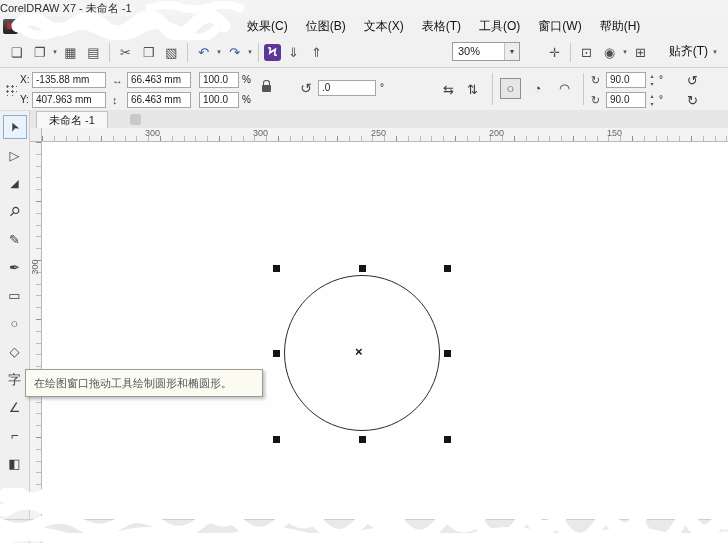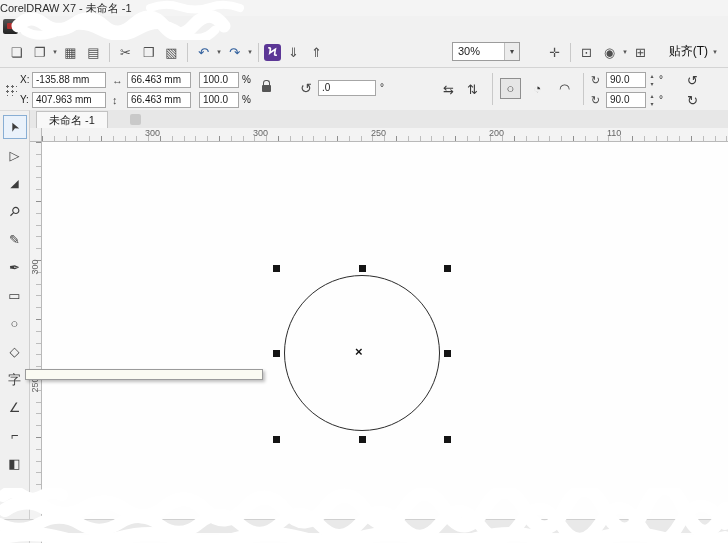--- a/index.html
+++ b/index.html
@@ -102,20 +102,29 @@
 </style>
 </head>
 <body data-name="coreldraw-window">
 
 <div class="titlebar" data-name="title-bar">
   <span data-name="window-title">CorelDRAW X7 - 未命名 -1</span>
 </div>
 
 <div class="menubar" data-name="menu-bar">
   <span class="app-icon" data-name="app-icon"></span>
+  <div class="menu-items" data-name="menu-items">
+      <span class="menu-item" data-name="menu-effects">效果(C)</span>
+      <span class="menu-item" data-name="menu-bitmaps">位图(B)</span>
+      <span class="menu-item" data-name="menu-text">文本(X)</span>
+      <span class="menu-item" data-name="menu-table">表格(T)</span>
+      <span class="menu-item" data-name="menu-tools">工具(O)</span>
+      <span class="menu-item" data-name="menu-window">窗口(W)</span>
+      <span class="menu-item" data-name="menu-help">帮助(H)</span>
+    </div>
 </div>
 
 <div class="toolbar" data-name="standard-toolbar">
   <div class="tgroup" style="left:5px" data-name="toolbar-main-icons">
       <span class="tbtn" data-name="new-document-icon">❏</span>
       <span class="tbtn" data-name="open-icon">❐</span>
       <span class="dd" data-name="open-dropdown-icon">▾</span>
       <span class="tbtn" data-name="save-icon">▦</span>
       <span class="tbtn" data-name="print-icon">▤</span>
       <span class="tsep" data-name="toolbar-separator"></span>
@@ -194,21 +203,21 @@
   <span class="tab-smudge" data-name="scribble-mark"></span>
 </div>
 
 <div class="ruler-corner" data-name="ruler-origin"></div>
 <div class="hruler" data-name="horizontal-ruler">
     <div class="ticks" data-name="ruler-ticks"></div>
     <span class="hnum" data-name="ruler-label" style="left: 103px;">300</span>
     <span class="hnum" data-name="ruler-label" style="left: 211px;">300</span>
     <span class="hnum" data-name="ruler-label" style="left: 329px;">250</span>
     <span class="hnum" data-name="ruler-label" style="left: 447px;">200</span>
-    <span class="hnum" data-name="ruler-label" style="left: 565px;">110</span>
+    <span class="hnum" data-name="ruler-label" style="left: 565px;">150</span>
   </div>
 <div class="vruler" data-name="vertical-ruler">
     <div class="ticks" data-name="ruler-ticks"></div>
     <span class="vnum" data-name="ruler-label" style="top: 120px;">300</span>
     <span class="vnum" data-name="ruler-label" style="top: 238px;">250</span>
     <span class="vnum" data-name="ruler-label" style="top: 356px;">200</span>
   </div>
 
 <div class="toolbox" data-name="toolbox">
     <div class="tool selected" data-name="pick-tool">
@@ -259,20 +268,21 @@
     <div class="handle" data-name="selection-handle" style="left: 317px; top: 123px;"></div>
     <div class="handle" data-name="selection-handle" style="left: 402px; top: 123px;"></div>
     <div class="handle" data-name="selection-handle" style="left: 231px; top: 208px;"></div>
     <div class="handle" data-name="selection-handle" style="left: 402px; top: 208px;"></div>
     <div class="handle" data-name="selection-handle" style="left: 231px; top: 294px;"></div>
     <div class="handle" data-name="selection-handle" style="left: 317px; top: 294px;"></div>
     <div class="handle" data-name="selection-handle" style="left: 402px; top: 294px;"></div>
   </div>
 
 <div class="tooltip" data-name="tooltip">
+  <div class="tooltip-desc" data-name="tooltip-description">在绘图窗口拖动工具绘制圆形和椭圆形。</div>
 </div>
 
 <div class="statusbar" data-name="status-bar"></div>
 
 <svg class="scribble" style="left:0;top:0" width="250" height="40" data-name="scribble-overlay-top">
   <path d="M18,26 Q30,13 44,24 T74,24 T104,26 T134,24 T164,26 T194,25 T224,26" stroke="#ffffff" stroke-width="13" fill="none" stroke-linecap="round"></path>
   <path d="M25,31 Q40,40 60,30 T100,31 T140,30 T180,32 T215,30" stroke="#ffffff" stroke-width="9" fill="none" stroke-linecap="round"></path>
   <path d="M150,8 Q165,2 180,7 T210,7 T240,8" stroke="#ffffff" stroke-width="8" fill="none" stroke-linecap="round"></path>
 </svg>
 <svg class="scribble" style="left:0;top:488px" width="728" height="55" data-name="scribble-overlay-bottom">

